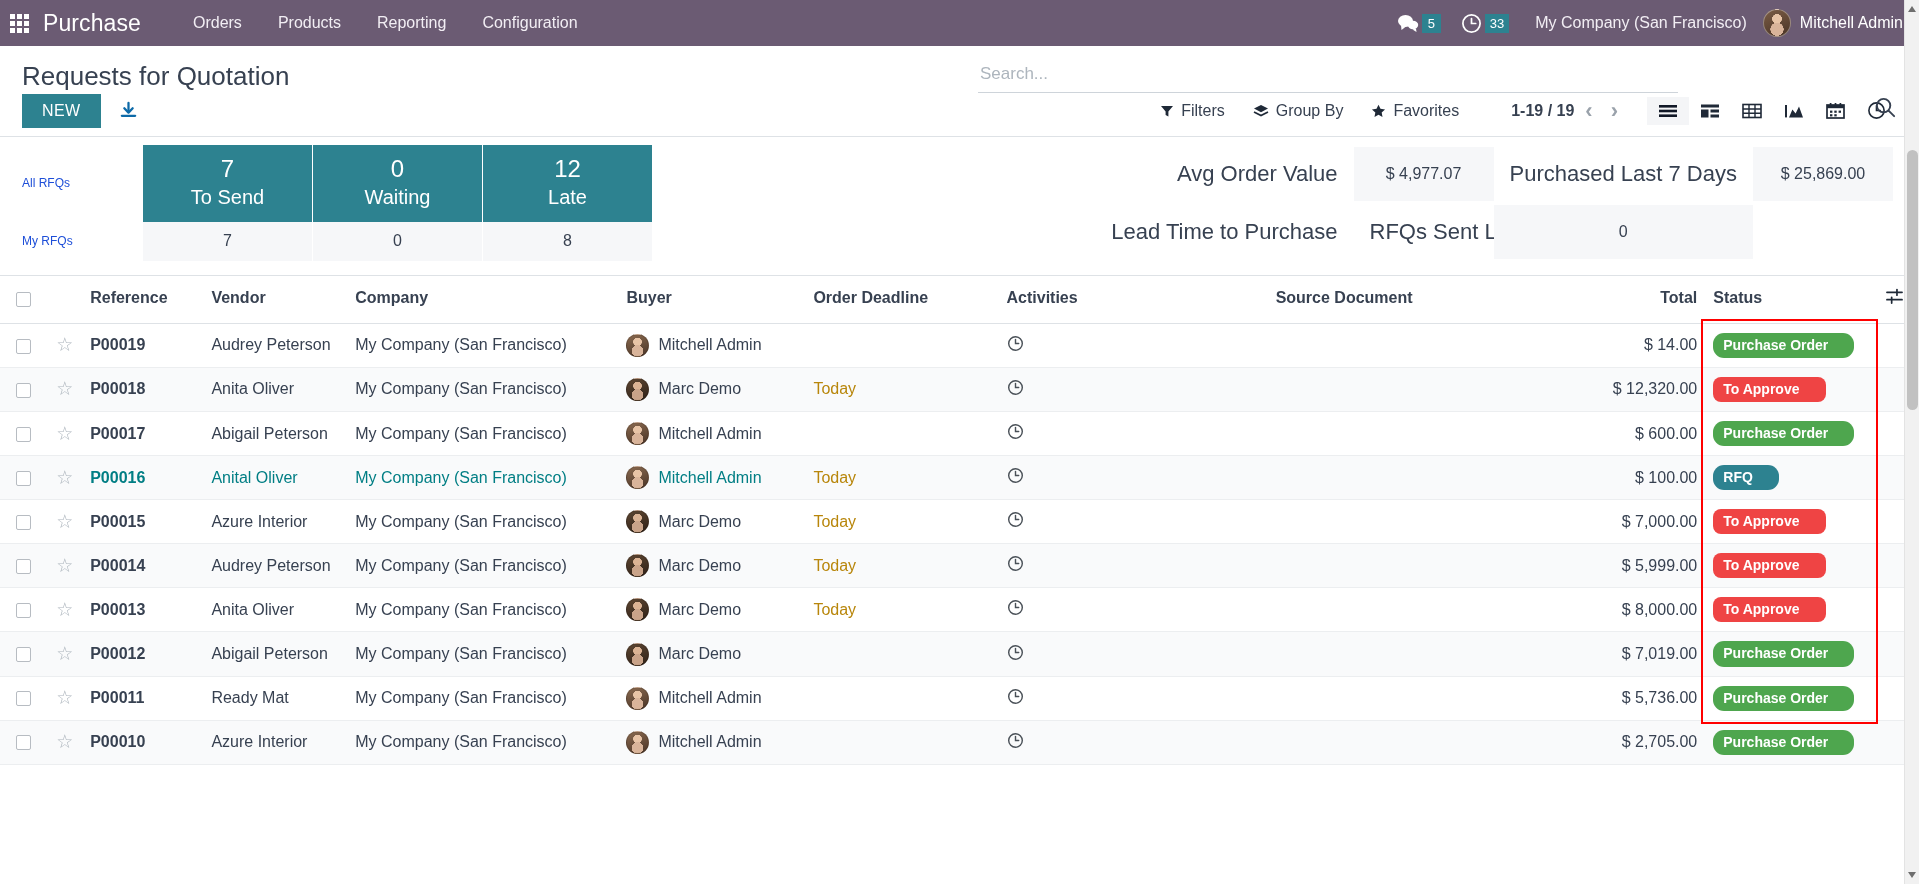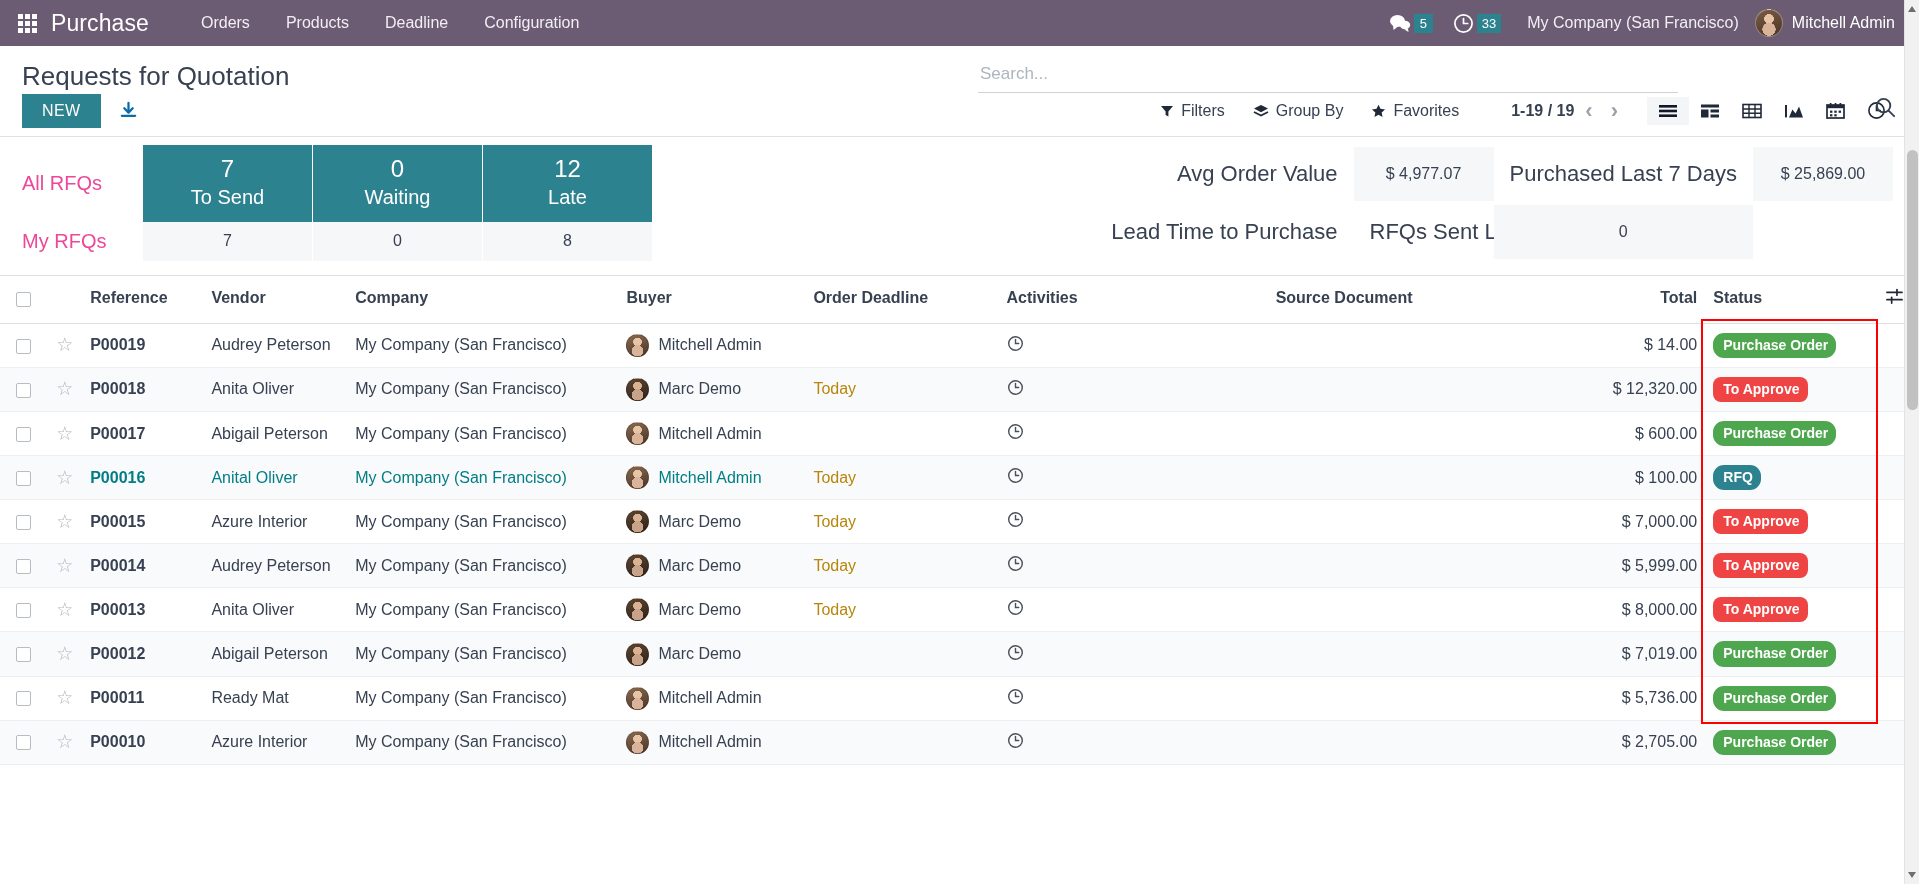--- a/index.html
+++ b/index.html
@@ -11,21 +11,21 @@
     color: #374151;
   }
 
   
   .navbar {
     height: 46px;
     background: #71639e;
     background: #6b5b73;
     display: flex;
     align-items: center;
-    padding: 0 18px;
+    padding: 0 10px;
     color: #ffffff;
   }
   .apps-grid {
     display: grid;
     grid-template-columns: repeat(3, 5px);
     grid-template-rows: repeat(3, 5px);
     gap: 2px;
     margin-right: 14px;
     cursor: pointer;
   }
@@ -206,22 +206,22 @@
     padding: 8px 0 14px 0;
     background: #ffffff;
   }
   .dash-left {
     display: grid;
     grid-template-columns: 125px repeat(3, 170px);
     align-items: stretch;
     padding-left: 18px;
   }
   .dl-rowlabel {
-    font-size: 20px;
-    color: #ec4899;
+    font-size: 12px;
+    color: #1d4ed8;
     display: flex;
     align-items: center;
     justify-content: flex-start;
     padding-left: 4px;
   }
   .dl-cell-top {
     background: #2d8290;
     color: #ffffff;
     text-align: center;
     padding: 9px 4px 11px 4px;
@@ -340,21 +340,21 @@
       linear-gradient(160deg, #5d4632 0%, #2f2117 100%);
   }
   .deadline-today { color: #b8860b; font-weight: 500; }
   .total-cell { text-align: right; }
 
   .badge {
     display: inline-block;
     font-size: 14px;
     font-weight: bold;
     color: #ffffff;
-    padding: 4px 8px 5px 10px;
+    padding: 4px 26px 5px 10px;
     border-radius: 11px;
     line-height: 1.15;
     white-space: nowrap;
   }
   .badge-po    { background: #4ea64e; }
   .badge-appr  { background: #ef4444; border-radius: 8px; }
   .badge-rfq   { background: #2d8290; }
 
   .annot-box {
     position: absolute;
@@ -400,21 +400,21 @@
       <i></i>
       <i></i>
       <i></i>
       <i></i>
       <i></i>
   </div>
   <div class="brand">Purchase</div>
   <div class="nav-menu">
     <div class="nav-item">Orders</div>
     <div class="nav-item">Products</div>
-    <div class="nav-item">Deadline</div>
+    <div class="nav-item">Reporting</div>
     <div class="nav-item">Configuration</div>
   </div>
 
   <div class="nav-right">
     <div class="sys-icon">
       <svg width="22" height="20" viewBox="0 0 22 20" aria-hidden="true">
         <ellipse cx="8.5" cy="8" rx="7.5" ry="6" fill="#ffffff"></ellipse>
         <path d="M4 12 L4.5 17 L9 13.6 Z" fill="#ffffff"></path>
         <ellipse cx="16" cy="12" rx="5.2" ry="4.2" fill="#ffffff"></ellipse>
         <path d="M19 15.5 L19.5 19 L15.5 16.4 Z" fill="#ffffff"></path>

